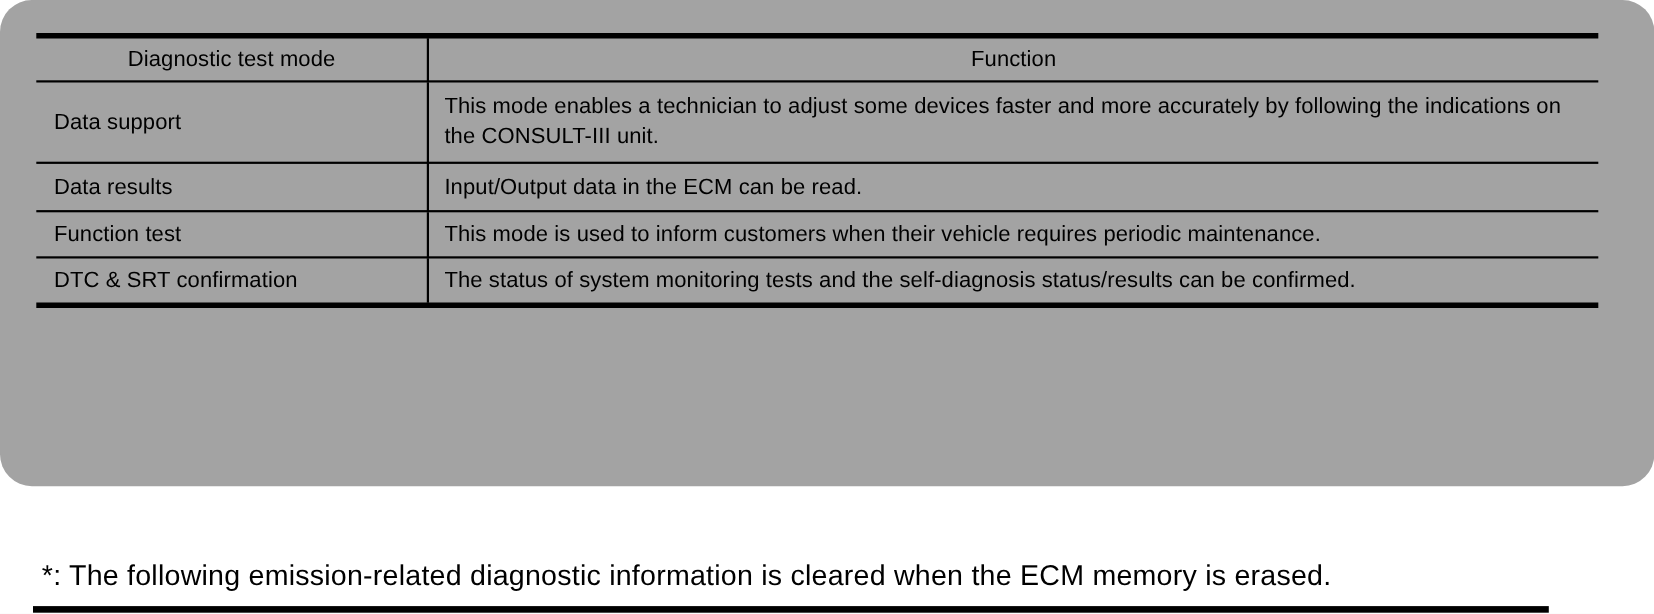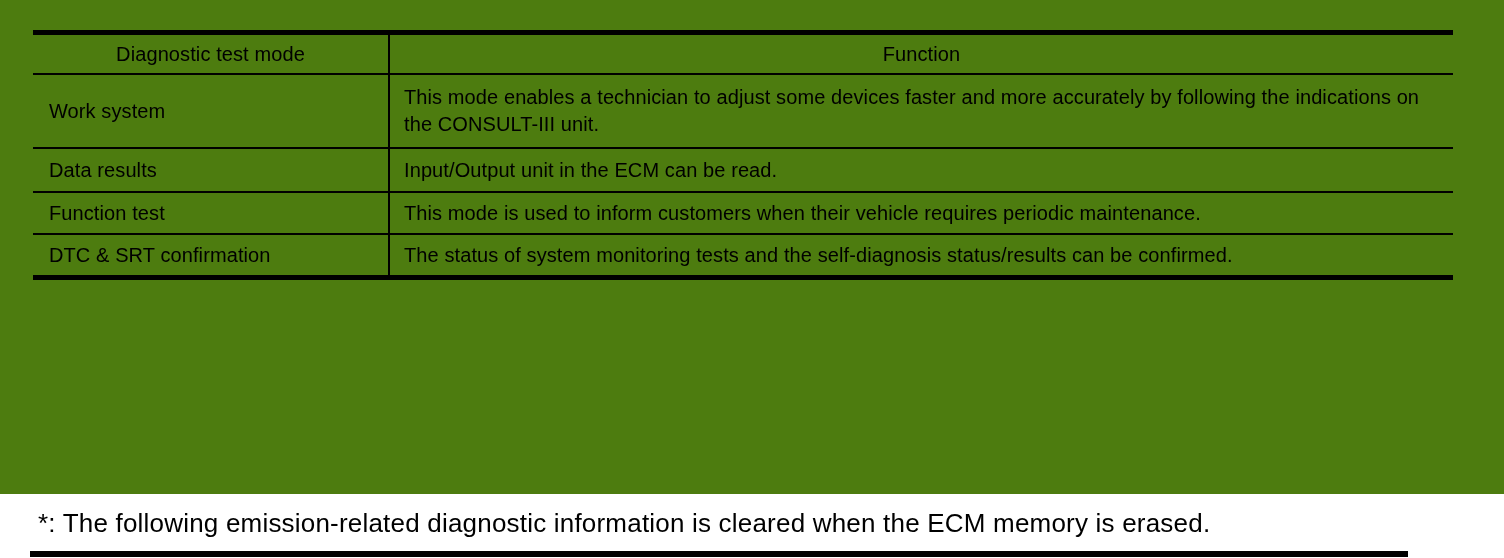--- a/index.html
+++ b/index.html
@@ -8,22 +8,23 @@
     background: #ffffff;
     width: 1504px;
     height: 558px;
     overflow: hidden;
     font-family: "Liberation Sans", sans-serif;
     color: #000000;
   }
   .page {
     position: relative;
     width: 1504px;
-    height: 494px;
-    background: #4d7c0f;
+    height: 442px;
+    background: #a3a3a3;
+    border-radius: 29px;
   }
   table.diag-table {
     position: absolute;
     left: 33px;
     top: 30px;
     width: 1420px;
     border-collapse: collapse;
     table-layout: fixed;
     border-top: 5px solid #000000;
     border-bottom: 5px solid #000000;
@@ -98,26 +99,26 @@
 
   <table class="diag-table">
     <thead>
       <tr>
         <th class="col-mode">Diagnostic test mode</th>
         <th class="col-func">Function</th>
       </tr>
     </thead>
     <tbody>
       <tr class="h73">
-        <td class="mode">Work system</td>
+        <td class="mode">Data support</td>
         <td class="func">This mode enables a technician to adjust some devices faster and more accurately by following the indications on the CONSULT-III unit.</td>
       </tr>
       <tr class="h42">
         <td class="mode">Data results</td>
-        <td class="func">Input/Output unit in the ECM can be read.</td>
+        <td class="func">Input/Output data in the ECM can be read.</td>
       </tr>
       <tr class="h40">
         <td class="mode">Function test</td>
         <td class="func">This mode is used to inform customers when their vehicle requires periodic maintenance.</td>
       </tr>
       <tr class="h40">
         <td class="mode">DTC &amp; SRT confirmation</td>
         <td class="func">The status of system monitoring tests and the self-diagnosis status/results can be confirmed.</td>
       </tr>
     </tbody>

